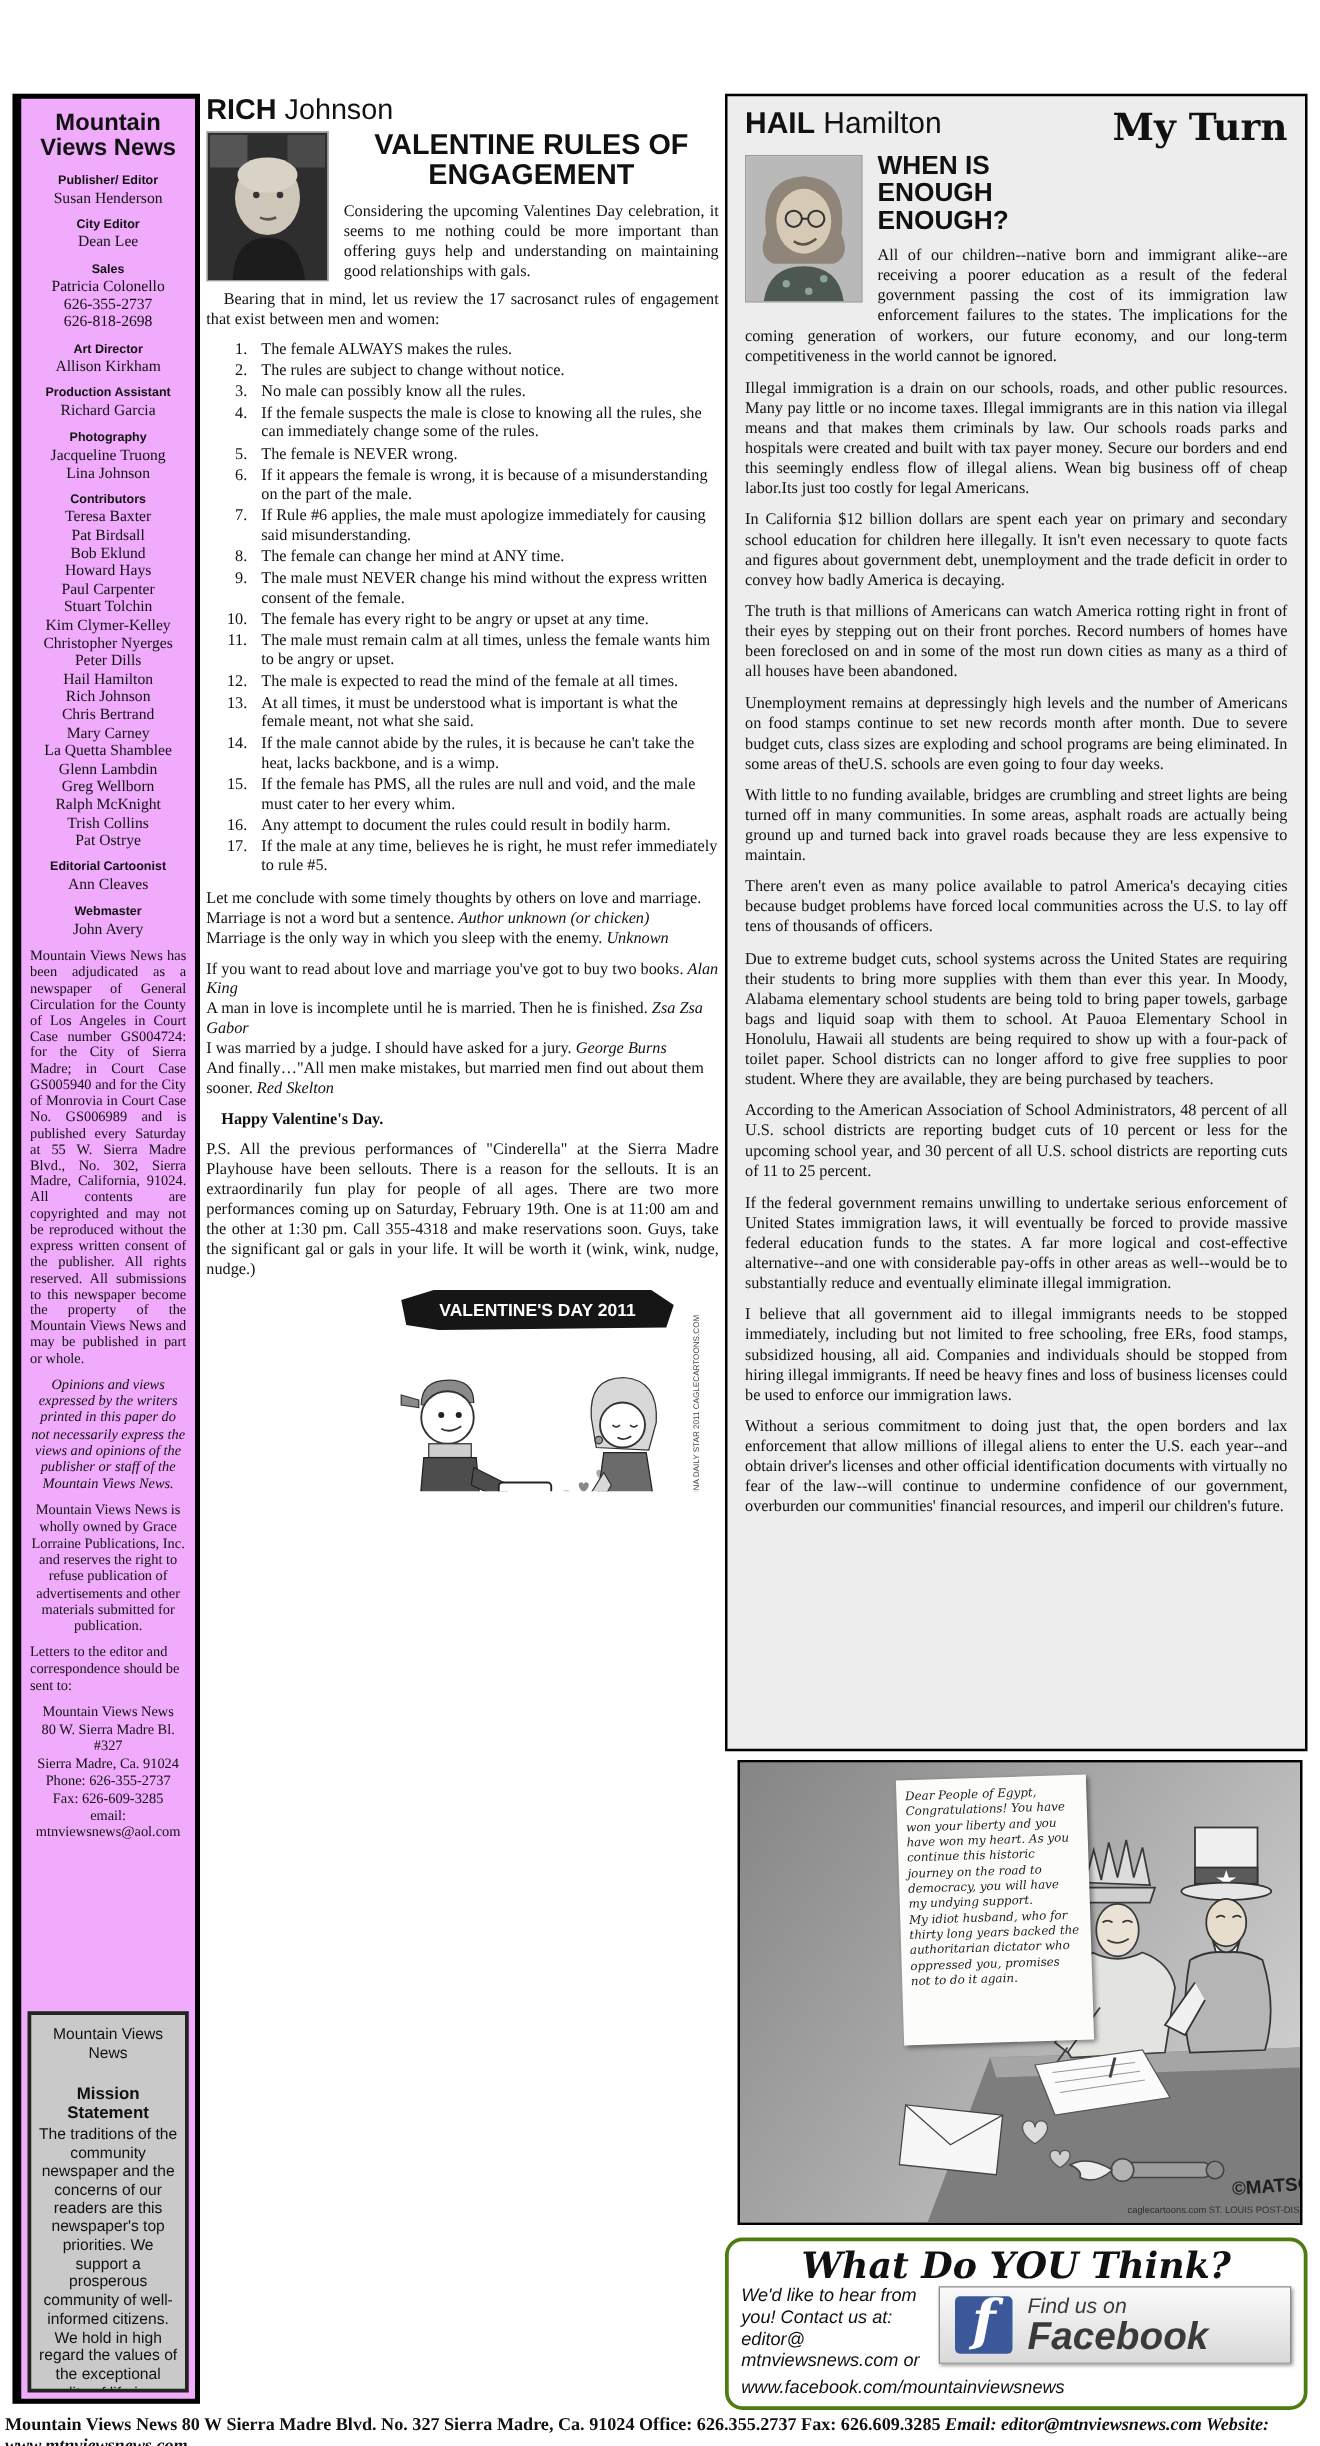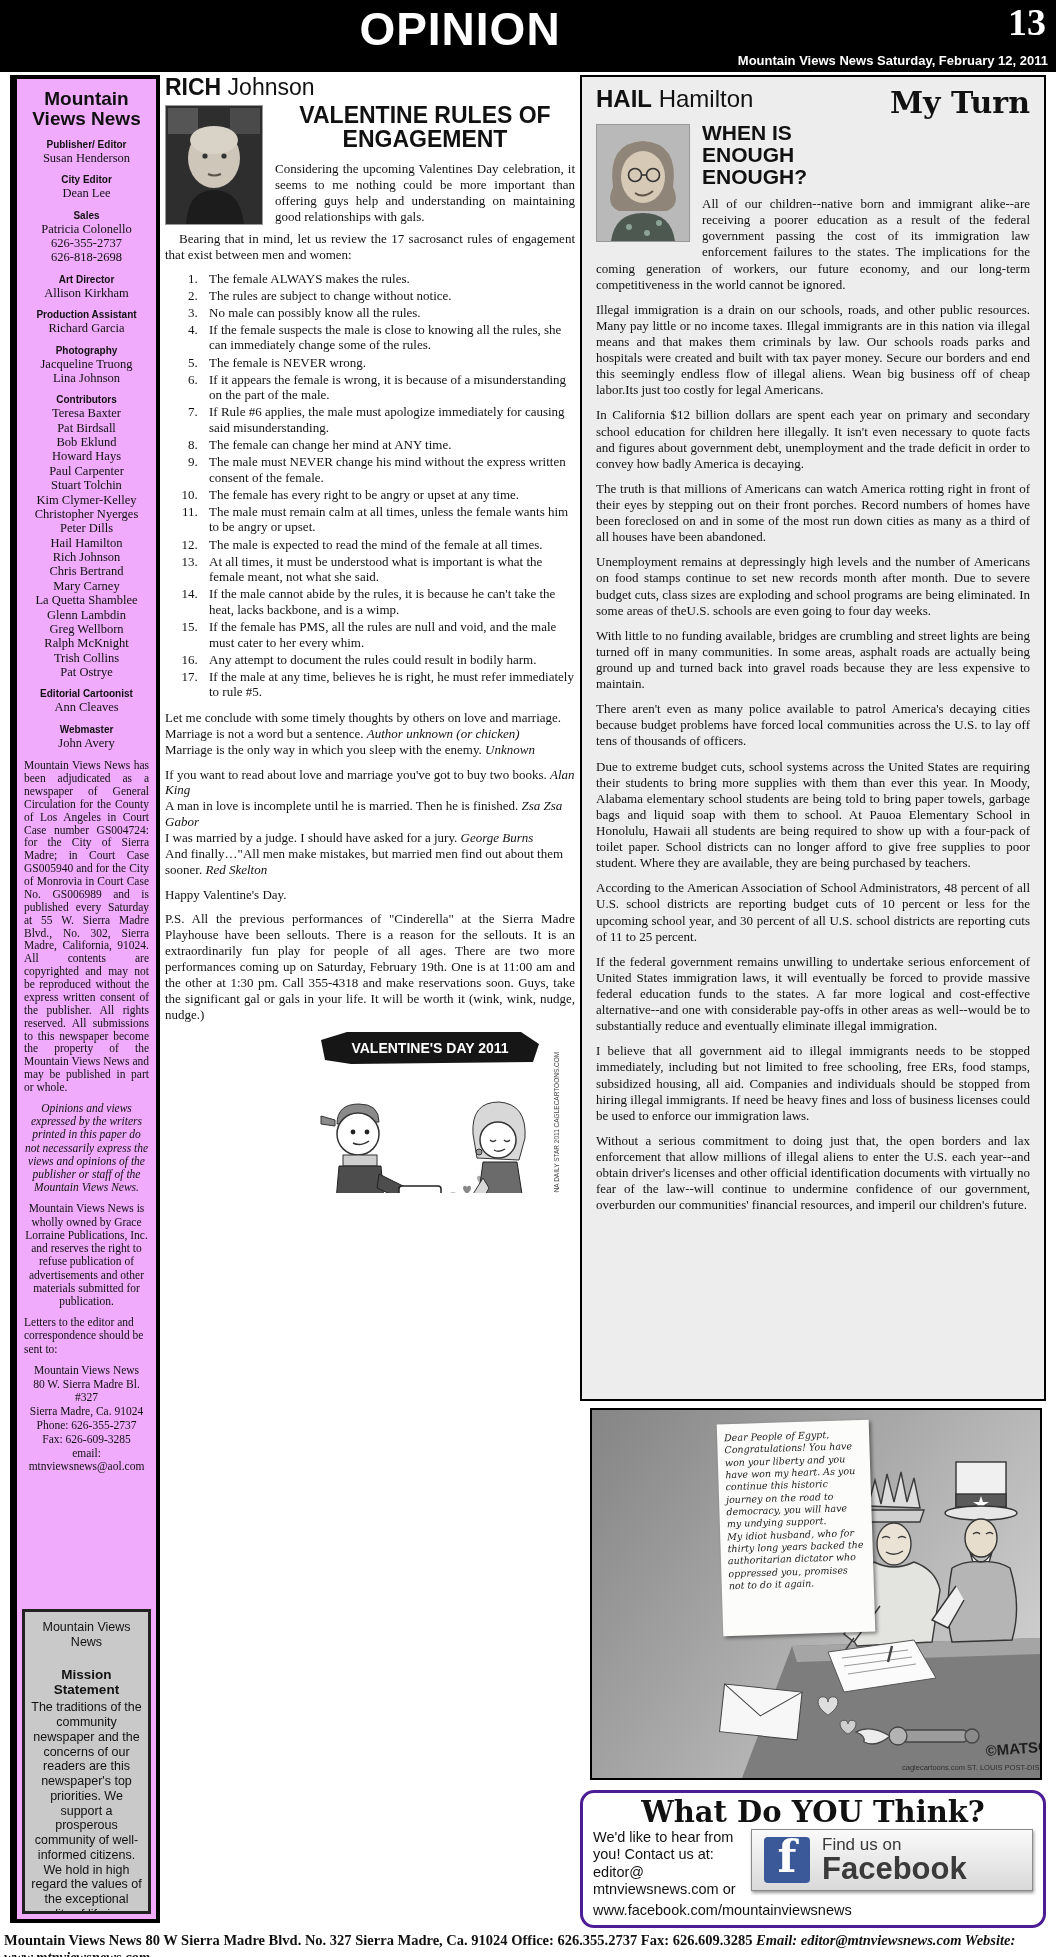--- a/index.html
+++ b/index.html
@@ -40,43 +40,43 @@
   .rich-title{font-family:"Liberation Sans",sans-serif;font-weight:bold;font-size:23px;line-height:1.05;
         text-align:center;margin:2px 0 10px;}
   .bodytext{font-size:13px;line-height:1.22;text-align:justify;margin:0 0 6px;}
   .indent{ text-indent:14px;}
   ol.rules{margin:8px 0 10px;padding-left:36px;font-size:13px;line-height:1.2;}
   ol.rules li{margin:0 0 1.5px;padding-left:8px;}
   .qline{font-size:13px;line-height:1.22;margin:0;}
   .qline i{font-style:italic;}
   .qlead{margin:8px 0 0;}
   .gap-top{margin-top:9px;}
-  .happy{margin:9px 0 0;font-size:13px;}
+  .happy{margin:9px 12px 0;font-size:13px;font-weight:bold;}
   .ps{margin:9px 0 6px;}
   
   .val-cartoon{position:relative;margin:4px 0 4px 126px;width:278px;height:346px;}
   
   .hail-box{position:absolute;left:580px;top:75px;width:466px;height:1326px;background:#ededed;
         border:2px solid #000;box-sizing:border-box;padding:8px 14px;overflow:hidden;}
   .hail-head{overflow:hidden;margin-bottom:2px;}
   .hail-byline{font-family:"Liberation Sans",sans-serif;font-size:24px;float:left;}
   .myturn{font-family:"DejaVu Serif",serif;font-weight:bold;font-size:30px;float:right;letter-spacing:0px;}
   .hail-title{font-family:"Liberation Sans",sans-serif;font-weight:bold;font-size:21px;line-height:1.05;
         width:240px;margin:0 0 8px;}
   .hail-par p{font-size:13px;line-height:1.24;text-align:justify;margin:0 0 9px;}
   
   .egypt-box{position:absolute;left:590px;top:1408px;width:452px;height:372px;border:2px solid #000;
         box-sizing:border-box;background:linear-gradient(125deg,#858585 0%,#a9a9a9 45%,#d9d9d9 100%);overflow:hidden;}
   .egypt-letter{position:absolute;left:128px;top:12px;width:152px;height:212px;background:#fcfcfa;
         transform:rotate(-1.8deg);box-shadow:2px 2px 4px rgba(0,0,0,.45);padding:8px 7px;box-sizing:border-box;
         font-family:"DejaVu Serif",serif;font-style:italic;font-size:9.5px;line-height:1.3;white-space:pre-line;color:#222;}
   .egypt-svg{position:absolute;left:0;top:0;}
   
-  .feedback{position:absolute;left:580px;top:1790px;width:466px;height:138px;border:3px solid #4c1d95;
-        border-radius:14px;box-sizing:border-box;background:#fff;padding:2px 10px;overflow:hidden;}
+  .feedback{position:absolute;left:580px;top:1790px;width:466px;height:138px;border:3px solid #4d7c0f;
+        border-radius:14px;box-sizing:border-box;background:#fff;padding:2px 10px;overflow:hidden;font-style:italic;}
   .fb-title{font-family:"DejaVu Serif",serif;font-weight:bold;font-size:29px;text-align:center;margin:0;}
   .fb-row{display:flex;align-items:flex-start;gap:8px;}
   .fb-text{font-family:"Liberation Sans",sans-serif;font-size:14.5px;line-height:1.2;width:150px;}
   .fb-badge{flex:1;display:flex;align-items:center;gap:12px;border:1px solid #8a8a8a;
         background:linear-gradient(#fafafa,#d9d9d9);padding:6px 12px;box-shadow:1px 2px 3px rgba(0,0,0,.4);cursor:pointer;}
   .fb-f{width:46px;height:46px;background:#3b5998;color:#fff;font-family:"DejaVu Serif",serif;
         font-weight:bold;font-size:44px;line-height:40px;text-align:center;border-radius:4px;}
   .fb-find{font-family:"Liberation Sans",sans-serif;color:#3a3a3a;line-height:1;}
   .fb-find .f1{font-size:17px;}
   .fb-find .f2{font-size:31px;font-weight:bold;}
@@ -84,25 +84,20 @@
   
   .footer{position:absolute;left:4px;top:1932px;width:1050px;font-size:14.5px;font-weight:bold;}
   .footer .fi{font-style:italic;}
   svg text{font-family:"Liberation Sans",sans-serif;}
 </style>
 </head>
 <body>
 
 <div class="page">
 
-  <div class="banner">
-    <div class="opinion">OPINION</div>
-    <div class="pageno">13</div>
-    <div class="dateline">Mountain Views News  Saturday, February 12, 2011</div>
-  </div>
 
   <div class="sidebar">
     <div class="sidebar-inner">
       <div class="mast-title">Mountain Views News</div>
       <div>
 
           <div class="role">
             <div class="role-label">Publisher/ Editor</div>
             <div class="role-names">Susan Henderson</div>
           </div>

